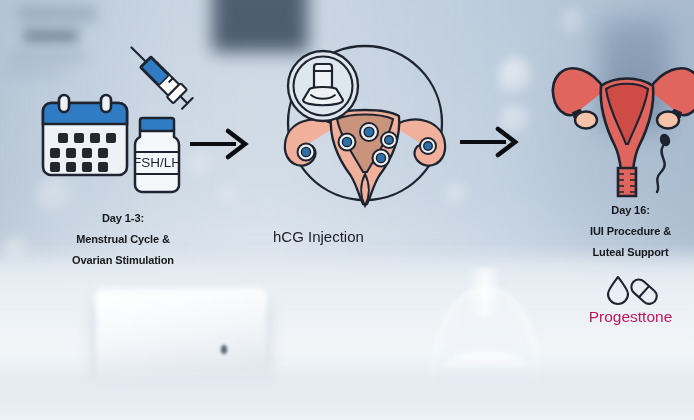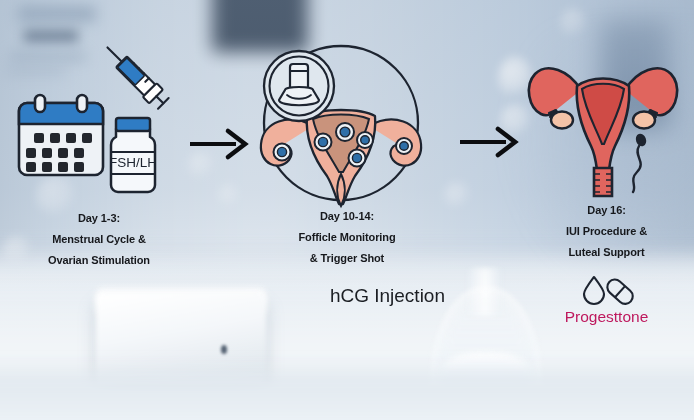--- a/index.html
+++ b/index.html
@@ -185,35 +185,35 @@
   }
   
   .bg-tint {
     position: absolute; inset: 0;
     background: linear-gradient(180deg, rgba(150,172,196,.30) 0%, rgba(160,180,202,.22) 45%, rgba(255,255,255,.06) 70%, rgba(255,255,255,0) 100%);
   }
 
   
   .content { position: absolute; inset: 0; }
 
-  .panel { position: absolute; }
+  .panel { position: absolute; padding-left: 24px; }
   .caption {
     text-align: center;
     color: #16181c;
     font-weight: bold;
     font-size: 11px;
     line-height: 21px;
     letter-spacing: -.1px;
     white-space: pre-line;
   }
   .subcaption {
-    text-align: right;
+    text-align: left;
     color: #1b1e23;
     font-weight: normal;
-    font-size: 19px;
+    font-size: 15px;
     line-height: 19px;
     margin-top: 17px;
   }
   .subcaption-tight {
     text-align: center;
     color: #be185d;
     font-weight: normal;
     font-size: 15.5px;
     line-height: 19px;
     margin-top: 2px;
@@ -371,23 +371,20 @@
           <circle cx="36" cy="36" r="29.5" fill="none" stroke="#1d2430" stroke-width="2.1"></circle>
           <g fill="#eef2f6" stroke="#1d2430" stroke-width="2.2" stroke-linejoin="round">
             <rect x="27" y="14" width="18" height="26" rx="3"></rect>
             <path d="M22 40 C22 36 50 36 50 40 L56 50 C56 57 16 57 16 50 Z"></path>
           </g>
           <line x1="27" y1="21" x2="45" y2="21" stroke="#1d2430" stroke-width="2"></line>
           <path d="M24 45 C30 50 42 50 48 45" fill="none" stroke="#1d2430" stroke-width="1.8" stroke-linecap="round"></path>
         </g>
       </svg>
 
-      <div class="caption" style="margin-top:-4px;">Day 10-14:
-Fofficle Monitoring
-&amp; Trigger Shot</div>
       <div class="subcaption">hCG Injection</div>
     </div>
 
     <div class="arrow" style="left:458px;top:126px;">
       <svg width="62" height="32" viewBox="0 0 62 32">
         <line x1="2" y1="16" x2="48" y2="16" stroke="#0c0d10" stroke-width="4.2" stroke-linecap="butt"></line>
         <path d="M40 3 L57 16 L40 29" fill="none" stroke="#0c0d10" stroke-width="4.6" stroke-linecap="round" stroke-linejoin="miter"></path>
       </svg>
     </div>
 

